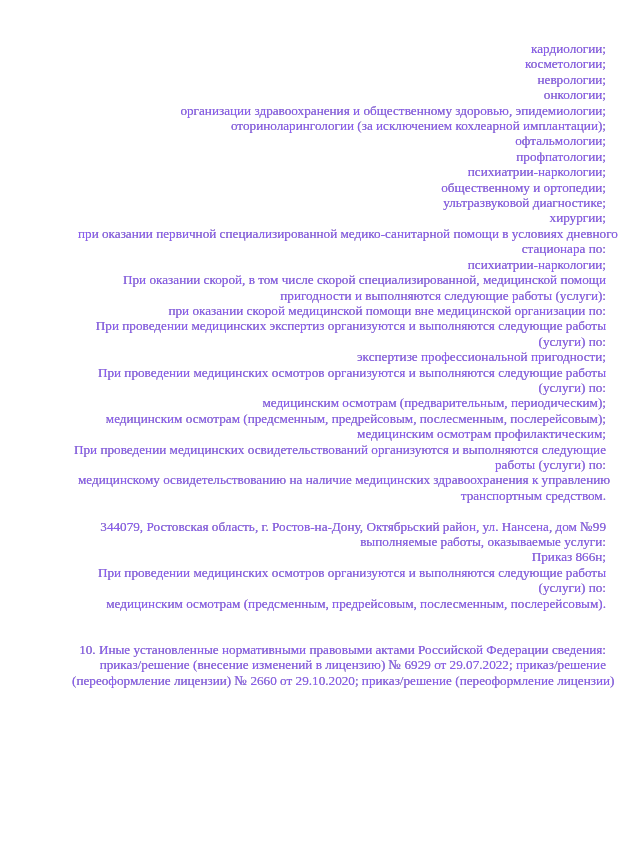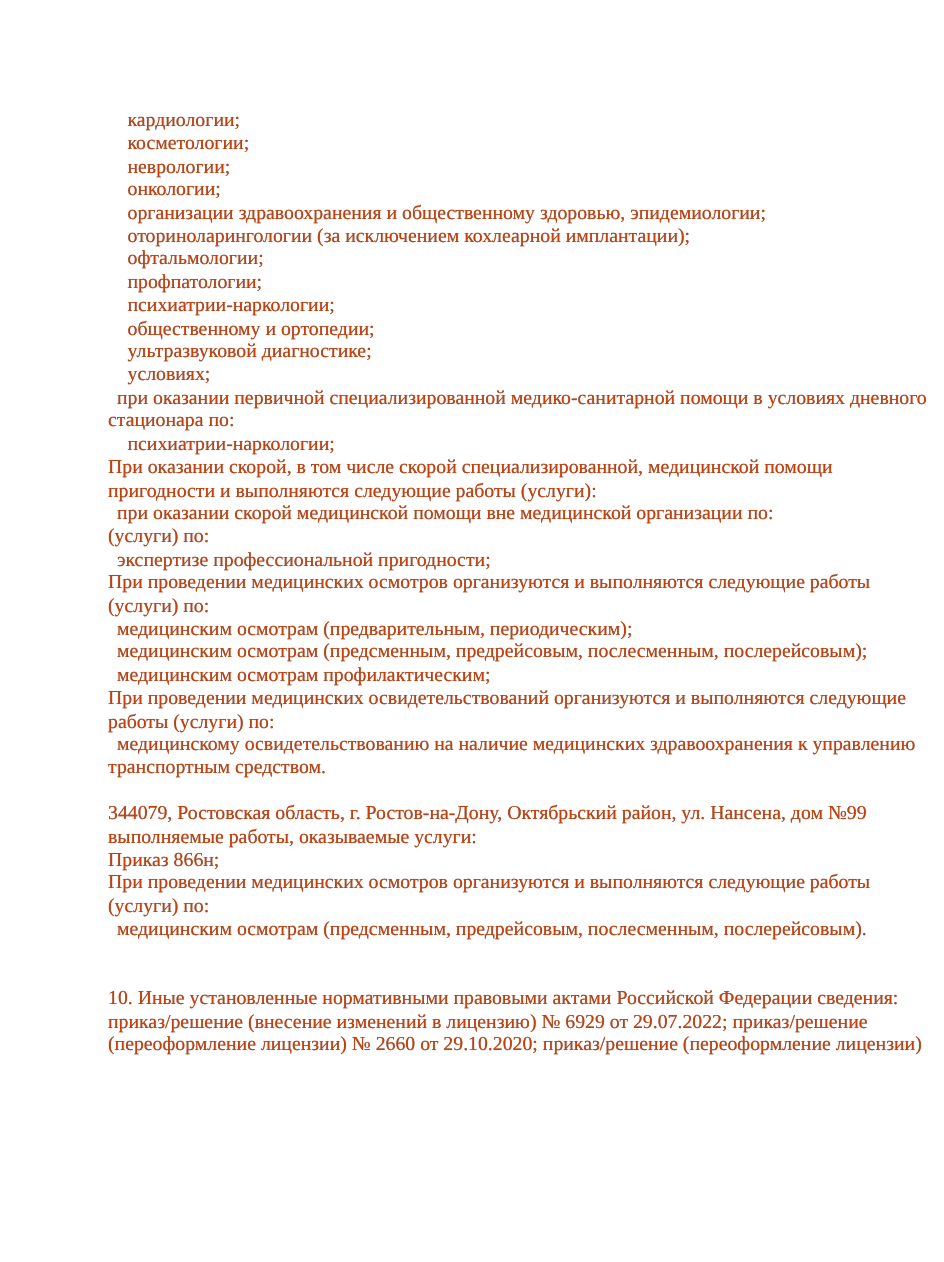--- a/index.html
+++ b/index.html
@@ -10,27 +10,28 @@
   .page {
     position: relative;
     width: 629px;
     height: 841px;
     background: #ffffff;
     overflow: hidden;
   }
   .doc-text {
     position: absolute;
     left: 72px;
-    top: 72px;
+    top: 41px;
     width: 534px;
     font-family: "Liberation Serif", "DejaVu Serif", serif;
     font-size: 13.2px;
     line-height: 15.4px;
-    color: #c2410c;
+    color: #8b5cf6;
     text-shadow: 0 0 0.45px rgba(30,30,30,0.55);
+    text-align: right;
   }
   .line {
     white-space: pre;
   }
   .indent-0 { padding-left: 0; }
   .indent-1 { padding-left: 6px; }
   .indent-2 { padding-left: 13px; }
 </style>
 </head>
 <body>
@@ -41,27 +42,28 @@
       <div class="line indent-2">косметологии;</div>
       <div class="line indent-2">неврологии;</div>
       <div class="line indent-2">онкологии;</div>
       <div class="line indent-2">организации здравоохранения и общественному здоровью, эпидемиологии;</div>
       <div class="line indent-2">оториноларингологии (за исключением кохлеарной имплантации);</div>
       <div class="line indent-2">офтальмологии;</div>
       <div class="line indent-2">профпатологии;</div>
       <div class="line indent-2">психиатрии-наркологии;</div>
       <div class="line indent-2">общественному и ортопедии;</div>
       <div class="line indent-2">ультразвуковой диагностике;</div>
-      <div class="line indent-2">условиях;</div>
+      <div class="line indent-2">хирургии;</div>
       <div class="line indent-1">при оказании первичной специализированной медико-санитарной помощи в условиях дневного</div>
       <div class="line indent-0">стационара по:</div>
       <div class="line indent-2">психиатрии-наркологии;</div>
       <div class="line indent-0">При оказании скорой, в том числе скорой специализированной, медицинской помощи</div>
       <div class="line indent-0">пригодности и выполняются следующие работы (услуги):</div>
       <div class="line indent-1">при оказании скорой медицинской помощи вне медицинской организации по:</div>
+      <div class="line indent-0">При проведении медицинских экспертиз организуются и выполняются следующие работы</div>
       <div class="line indent-0">(услуги) по:</div>
       <div class="line indent-1">экспертизе профессиональной пригодности;</div>
       <div class="line indent-0">При проведении медицинских осмотров организуются и выполняются следующие работы</div>
       <div class="line indent-0">(услуги) по:</div>
       <div class="line indent-1">медицинским осмотрам (предварительным, периодическим);</div>
       <div class="line indent-1">медицинским осмотрам (предсменным, предрейсовым, послесменным, послерейсовым);</div>
       <div class="line indent-1">медицинским осмотрам профилактическим;</div>
       <div class="line indent-0">При проведении медицинских освидетельствований организуются и выполняются следующие</div>
       <div class="line indent-0">работы (услуги) по:</div>
       <div class="line indent-1">медицинскому освидетельствованию на наличие медицинских здравоохранения к управлению</div>

